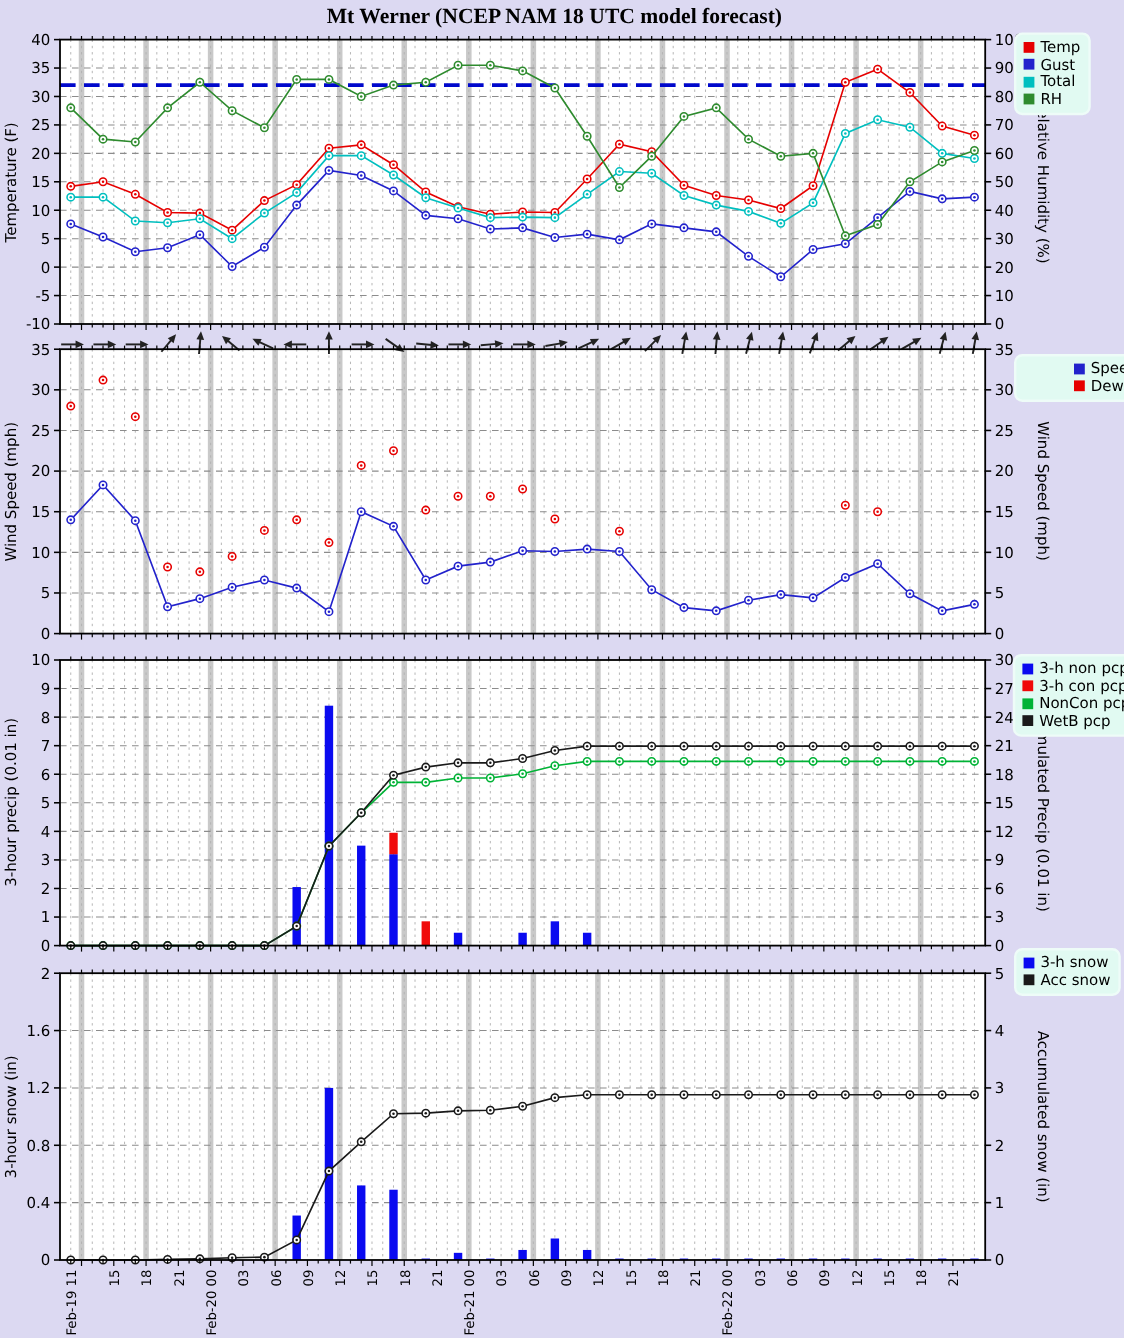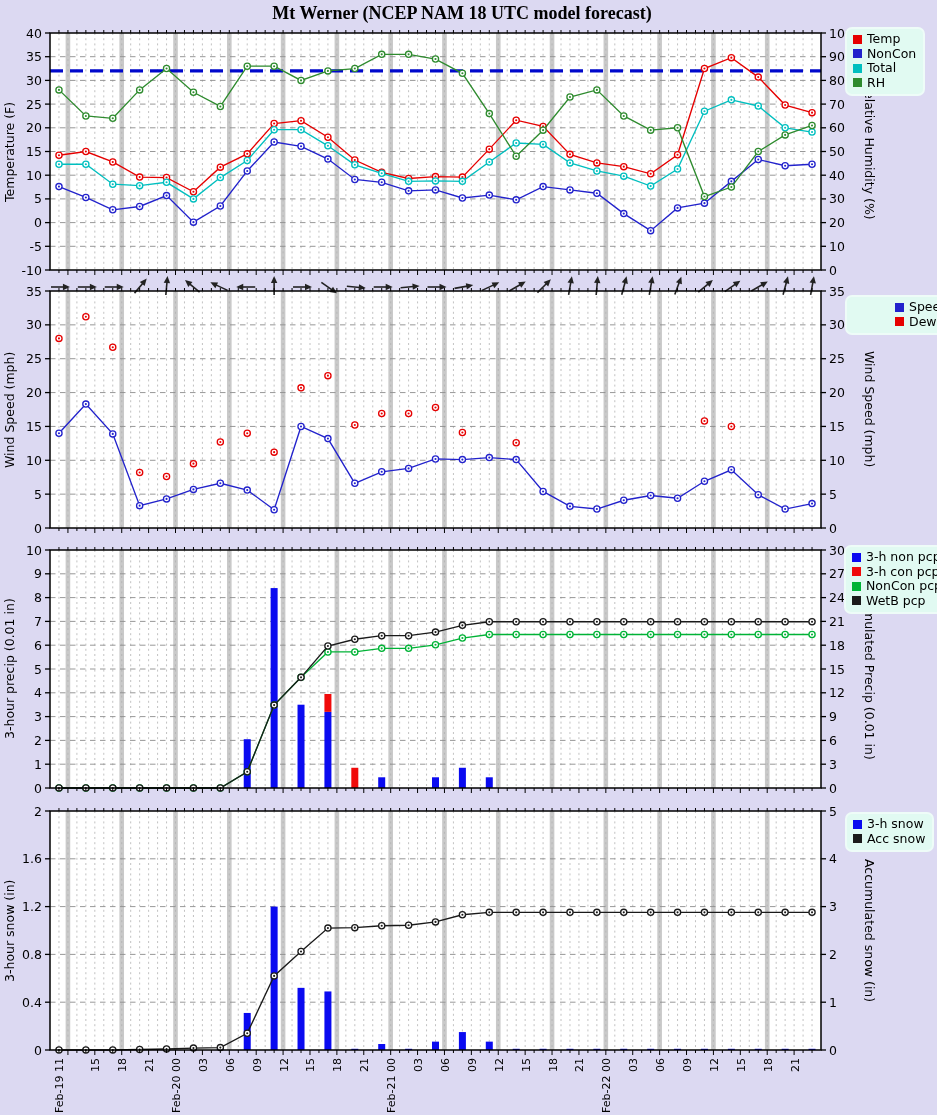--- a/index.html
+++ b/index.html
@@ -1981,21 +1981,21 @@
   <div class="axis-title left" style="top:811px;height:239px;">3-hour snow (in)</div>
   <div class="axis-title right" style="top:811px;height:239px;">Accumulated snow (in)</div>
 
   <div class="legend-box" style="left:845px;top:27px;">
       <div class="legend-item">
         <span class="legend-swatch" style="background: rgb(230, 0, 0);"></span>
         <span>Temp</span>
       </div>
       <div class="legend-item">
         <span class="legend-swatch" style="background: rgb(34, 34, 204);"></span>
-        <span>NonCon</span>
+        <span>Gust</span>
       </div>
       <div class="legend-item">
         <span class="legend-swatch" style="background: rgb(0, 191, 191);"></span>
         <span>Total</span>
       </div>
       <div class="legend-item">
         <span class="legend-swatch" style="background: rgb(46, 139, 46);"></span>
         <span>RH</span>
       </div>
     </div>
@@ -2020,21 +2020,21 @@
       </div>
       <div class="legend-item">
         <span class="legend-swatch" style="background: rgb(0, 179, 54);"></span>
         <span>NonCon pcp</span>
       </div>
       <div class="legend-item">
         <span class="legend-swatch" style="background: rgb(26, 26, 26);"></span>
         <span>WetB pcp</span>
       </div>
     </div>
-  <div class="legend-box" style="left:845px;top:812px;">
+  <div class="legend-box" style="left:845px;top:790px;">
       <div class="legend-item">
         <span class="legend-swatch" style="background: rgb(10, 10, 240);"></span>
         <span>3-h snow</span>
       </div>
       <div class="legend-item">
         <span class="legend-swatch" style="background: rgb(26, 26, 26);"></span>
         <span>Acc snow</span>
       </div>
     </div>
 </div>

